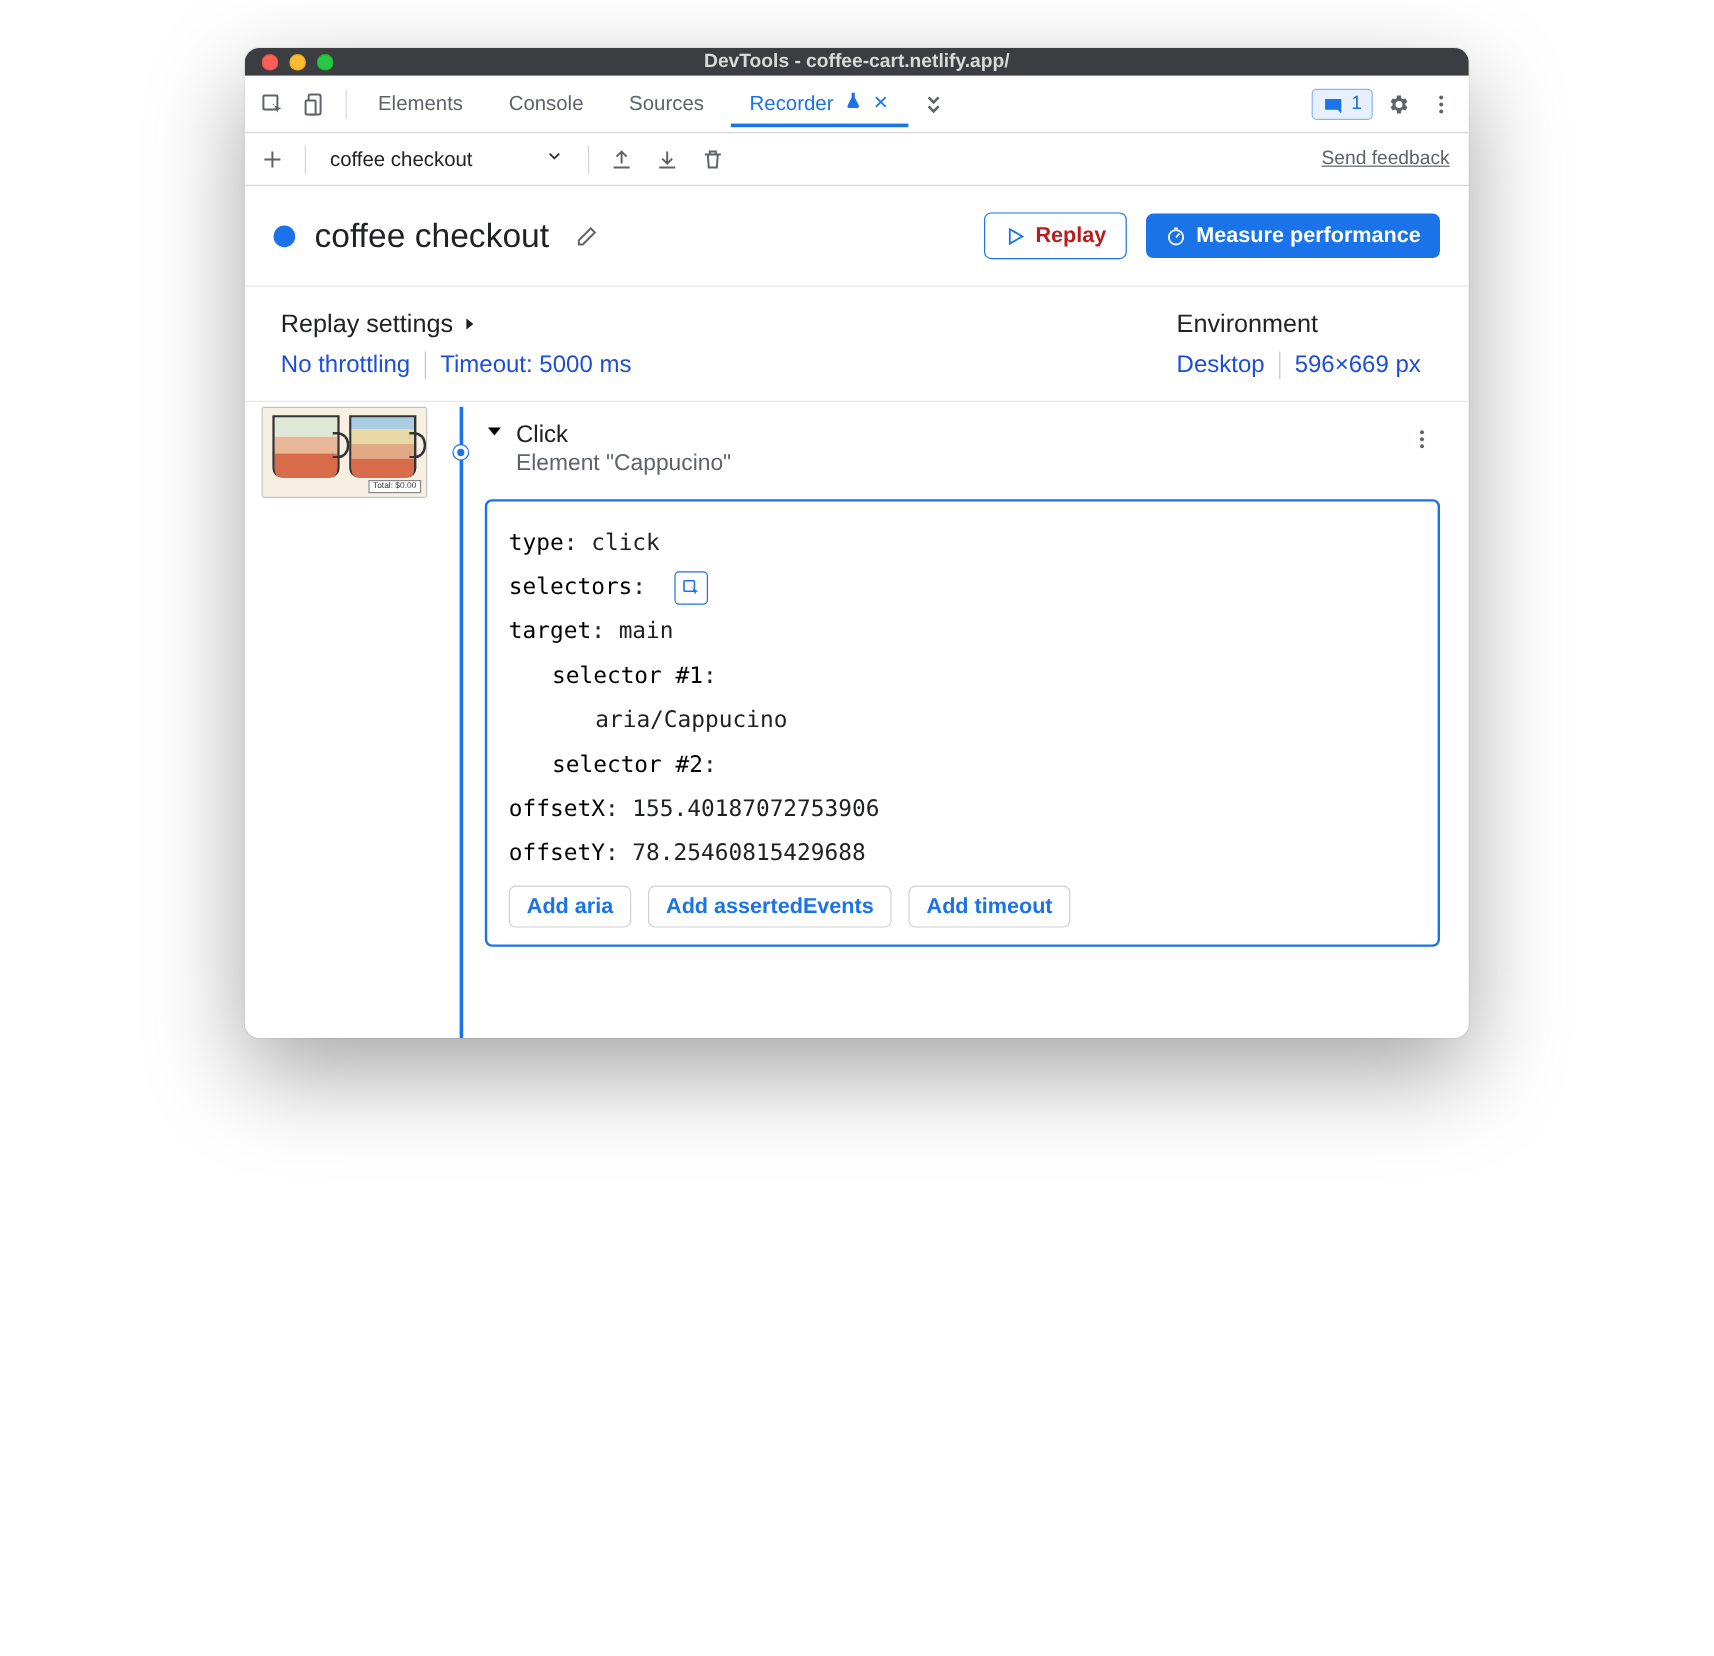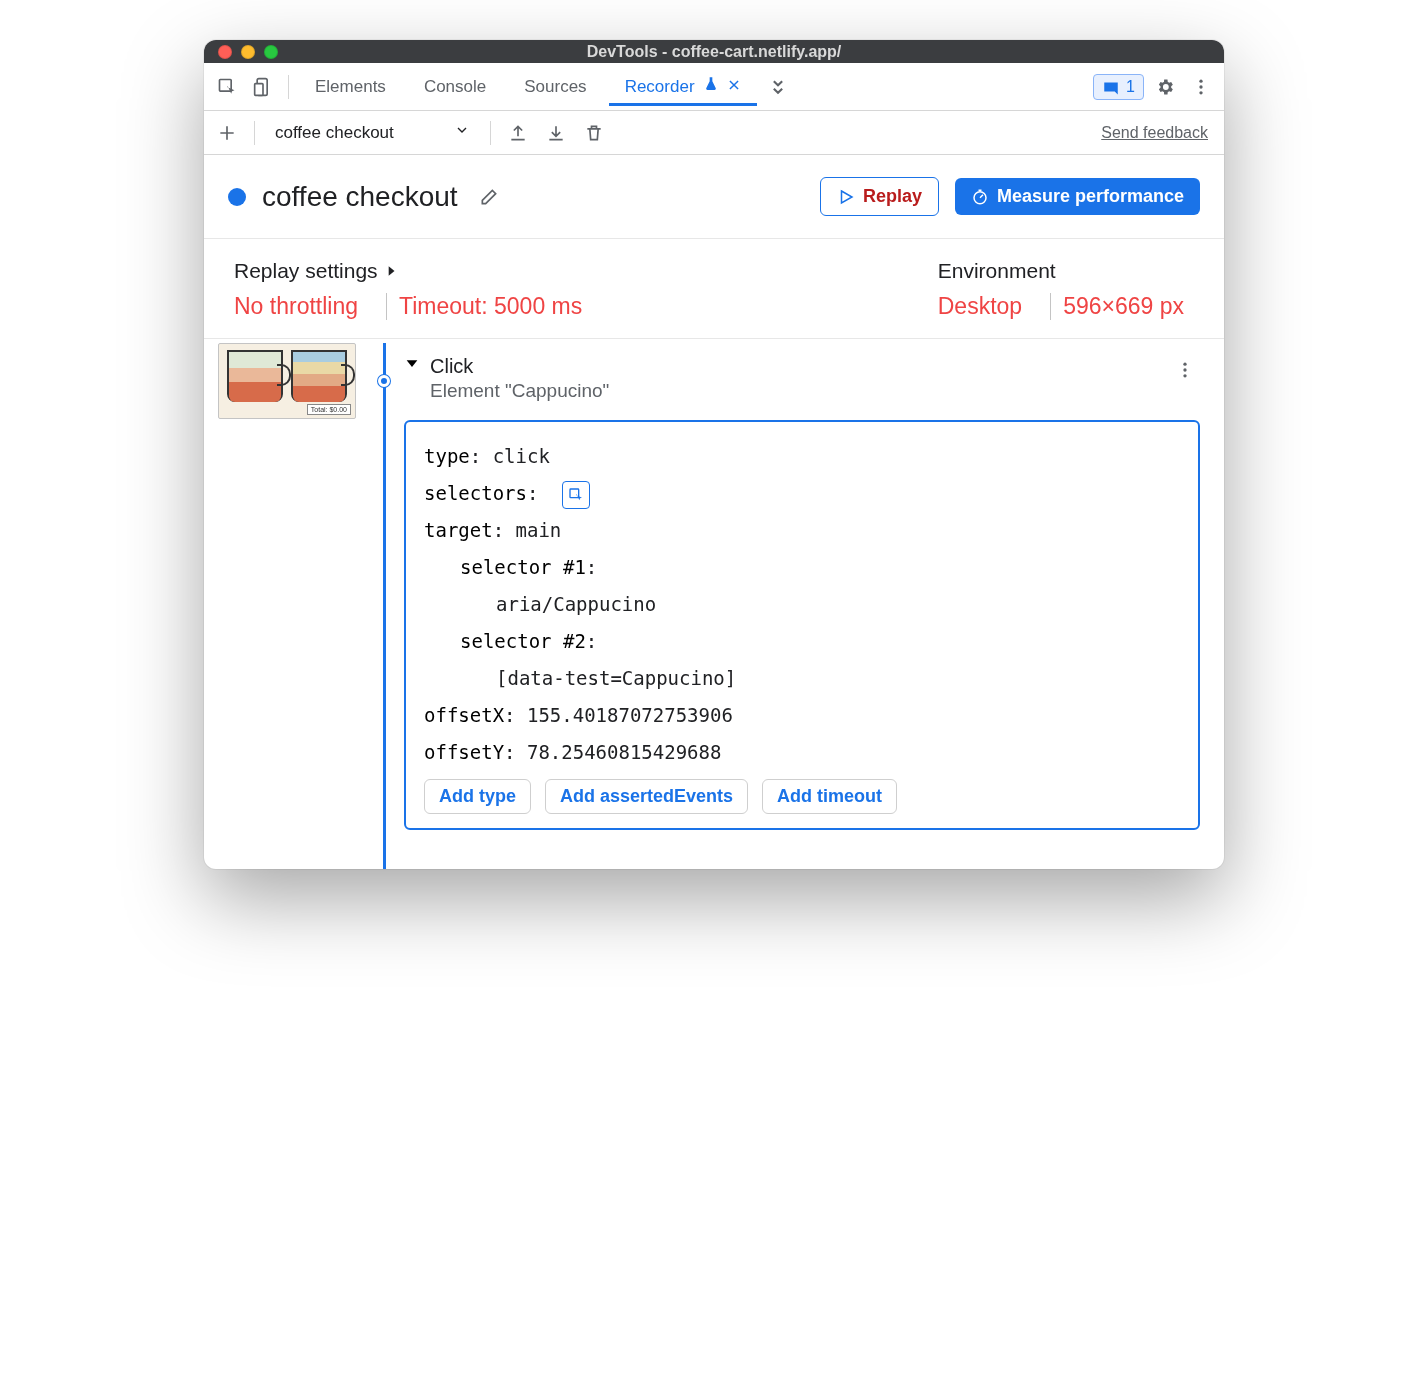--- a/index.html
+++ b/index.html
@@ -88,21 +88,21 @@
   .btn-outline { border:1px solid #1a73e8; color:#b91c1c; background:#fff; }
   .btn-primary { border:none; background:#1a73e8; color:#fff; }
   .btn svg { width:18px; height:18px; }
   
   .settings-row {
     display:flex; padding:20px 28px 18px 30px;
     border-bottom:1px solid #e7e7e7;
   }
   .settings-col { display:flex; flex-direction:column; gap:10px; }
   .settings-header { font-size:21px; color:#202124; display:flex; align-items:center; gap:6px; }
-  .settings-vals { display:flex; gap:16px; font-size:23px; color:#ef4444; }
+  .settings-vals { display:flex; gap:0; font-size:20px; color:#1d4ed8; }
   .settings-vals span { padding-right:12px; }
   .settings-vals span + span { border-left:1px solid #c4c4c4; padding-left:12px; }
   
   .steps-area { display:flex; padding:0 0 0 0; min-height:530px; }
   .thumb-col { width:160px; padding:4px 8px 0 14px; }
   .thumb {
     width:138px; height:76px; border:1px solid #c4c4c4; border-radius:2px;
     background:linear-gradient(#f6efe2 20%, #f6efe2 20%);
     position:relative; overflow:hidden;
   }
@@ -365,25 +365,24 @@
             <svg viewBox="0 0 24 24" fill="none" stroke="currentColor" stroke-width="2">
                 <rect x="3" y="3" width="13" height="13" rx="1"></rect>
                 <path d="M12 12l9 4-3 1-1 3-4-9z" fill="currentColor" stroke="none"></path>
               </svg>
           </span>
         </div>
         <div><span class="k">target</span><span class="v">: </span><span class="v">main</span></div>
         <div class="indent1"><span class="k">selector #1</span><span class="v">:</span></div>
         <div class="indent2"><span class="v">aria/Cappucino</span></div>
         <div class="indent1"><span class="k">selector #2</span><span class="v">:</span></div>
-        <div class="indent2"><span class="v">[data-test=Cappucino]</span></div>
         <div><span class="k">offsetX</span><span class="v">: </span><span class="v">155.40187072753906</span></div>
         <div><span class="k">offsetY</span><span class="v">: </span><span class="v">78.25460815429688</span></div>
         <div class="add-row">
-          <button class="chip">Add type</button>
+          <button class="chip">Add aria</button>
           <button class="chip">Add assertedEvents</button>
           <button class="chip">Add timeout</button>
         </div>
       </div>
     </div>
   </div>
 
 </div>
 
 </body></html>

